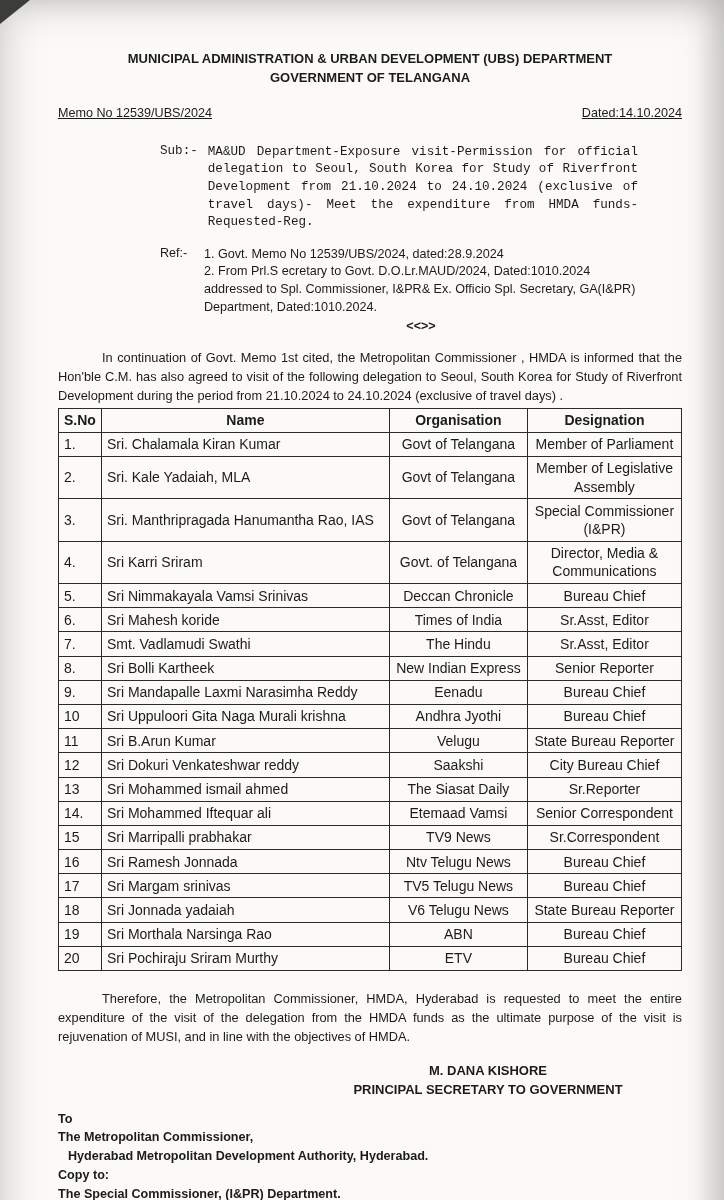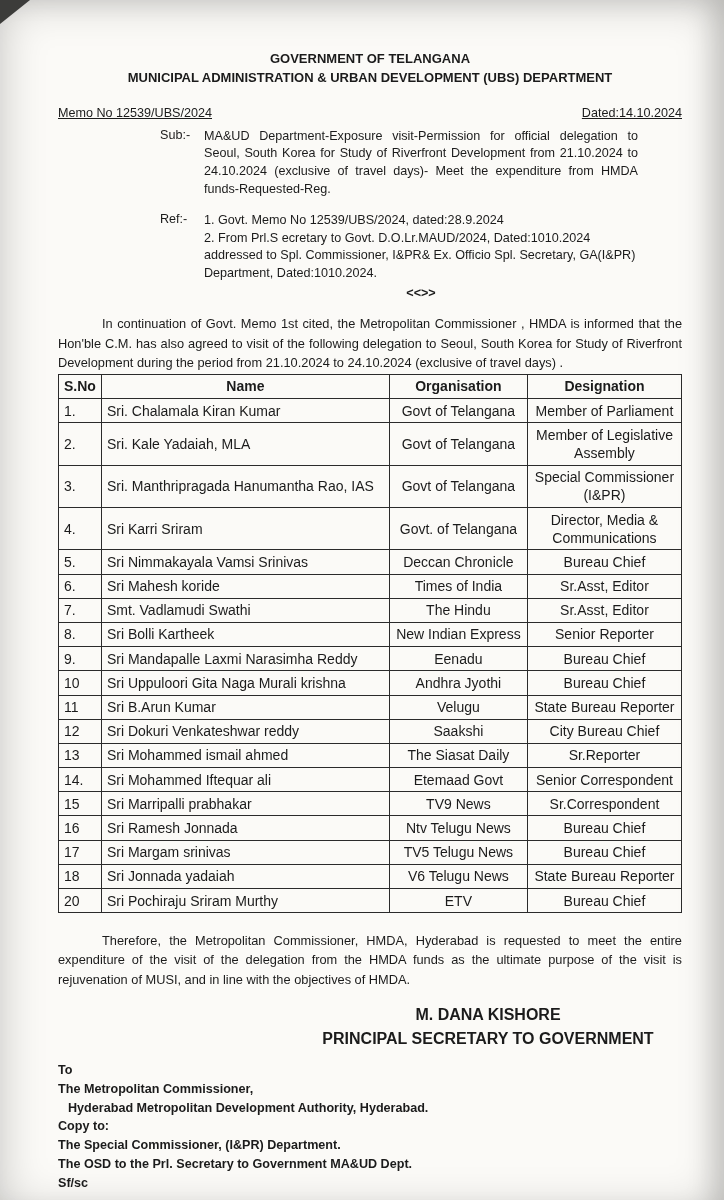--- a/index.html
+++ b/index.html
@@ -25,21 +25,21 @@
     border-right:30px solid transparent;
   }
   .doc-header { text-align:center; font-weight:bold; font-size:13px; line-height:1.45; }
   .memo-line {
     display:flex; justify-content:space-between;
     margin-top:18px; font-weight:normal; font-size:12.6px;
   }
   .memo-line span { text-decoration:underline; }
 
   .ind-row { display:flex; gap:10px; margin-left:102px; width:478px; font-size:12.6px; }
-  .sub-row { margin-top:8px; }
+  .sub-row { margin-top:24px;font-family:Liberation Mono, monospace; }
   .ref-row { margin-top:14px; }
   .ind-row .label { flex:0 0 34px; }
   .ind-text { text-align:justify; line-height:1.4; }
   .ref-items div { line-height:1.4; }
   .ref-sep { text-align:center; font-weight:bold; margin-top:2px; }
 
   .body-para {
     margin-top:12px; font-size:12.8px; line-height:1.5;
     text-align:justify; text-indent:44px;
   }
@@ -54,34 +54,34 @@
   table.delegation th { font-weight:bold; text-align:center; }
   th.col-sno, td.col-sno { width:42px; text-align:left; padding-left:7px; }
   td.col-name { width:288px; text-align:left; padding-left:8px; }
   td.col-org { width:138px; text-align:center; }
   td.col-desig { text-align:center; }
 
   .closing { margin-top:18px; }
 
   .sig-block {
     margin:14px 4px 0 auto; width:380px; text-align:center;
-    font-weight:bold; font-size:16px; line-height:1.5;
+    font-weight:bold; font-size:13px; line-height:1.5;
   }
 
   .address { margin-top:10px; font-weight:bold; font-size:12.6px; line-height:1.5; }
   .address .indent { padding-left:10px; }
 </style>
 </head>
 <body>
 
 <div class="page">
 
   <div class="doc-header">
+    <div>MUNICIPAL ADMINISTRATION &amp; URBAN DEVELOPMENT (UBS) DEPARTMENT</div>
     <div>GOVERNMENT OF TELANGANA</div>
-    <div>MUNICIPAL ADMINISTRATION &amp; URBAN DEVELOPMENT (UBS) DEPARTMENT</div>
   </div>
 
   <div class="memo-line">
     <span>Memo No 12539/UBS/2024</span>
     <span>Dated:14.10.2024</span>
   </div>
 
   <div class="ind-row sub-row">
     <span class="label">Sub:-</span>
     <div class="ind-text">MA&amp;UD Department-Exposure visit-Permission for official delegation to Seoul, South Korea for Study of Riverfront Development from 21.10.2024 to 24.10.2024 (exclusive of travel days)- Meet the expenditure from HMDA funds-Requested-Reg.</div>
@@ -182,21 +182,21 @@
         </tr>
         <tr>
           <td class="col-sno">13</td>
           <td class="col-name">Sri Mohammed ismail ahmed</td>
           <td class="col-org">The Siasat Daily</td>
           <td class="col-desig">Sr.Reporter</td>
         </tr>
         <tr>
           <td class="col-sno">14.</td>
           <td class="col-name">Sri Mohammed Iftequar ali</td>
-          <td class="col-org">Etemaad Govt</td>
+          <td class="col-org">Etemaad Vamsi</td>
           <td class="col-desig">Senior Correspondent</td>
         </tr>
         <tr>
           <td class="col-sno">15</td>
           <td class="col-name">Sri Marripalli prabhakar</td>
           <td class="col-org">TV9 News</td>
           <td class="col-desig">Sr.Correspondent</td>
         </tr>
         <tr>
           <td class="col-sno">16</td>
@@ -208,20 +208,26 @@
           <td class="col-sno">17</td>
           <td class="col-name">Sri Margam srinivas</td>
           <td class="col-org">TV5 Telugu News</td>
           <td class="col-desig">Bureau Chief</td>
         </tr>
         <tr>
           <td class="col-sno">18</td>
           <td class="col-name">Sri Jonnada yadaiah</td>
           <td class="col-org">V6 Telugu News</td>
           <td class="col-desig">State Bureau Reporter</td>
+        </tr>
+        <tr>
+          <td class="col-sno">19</td>
+          <td class="col-name">Sri Morthala Narsinga Rao</td>
+          <td class="col-org">ABN</td>
+          <td class="col-desig">Bureau Chief</td>
         </tr>
         <tr>
           <td class="col-sno">20</td>
           <td class="col-name">Sri Pochiraju Sriram Murthy</td>
           <td class="col-org">ETV</td>
           <td class="col-desig">Bureau Chief</td>
         </tr>
       </tbody>
   </table>
 

